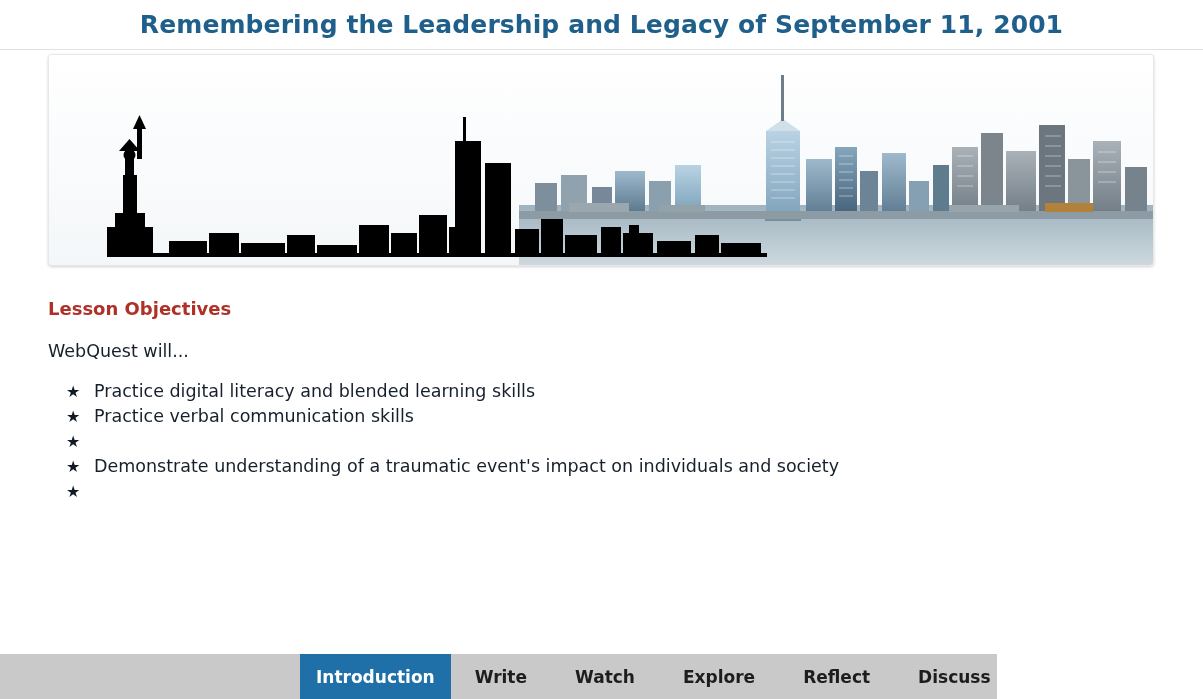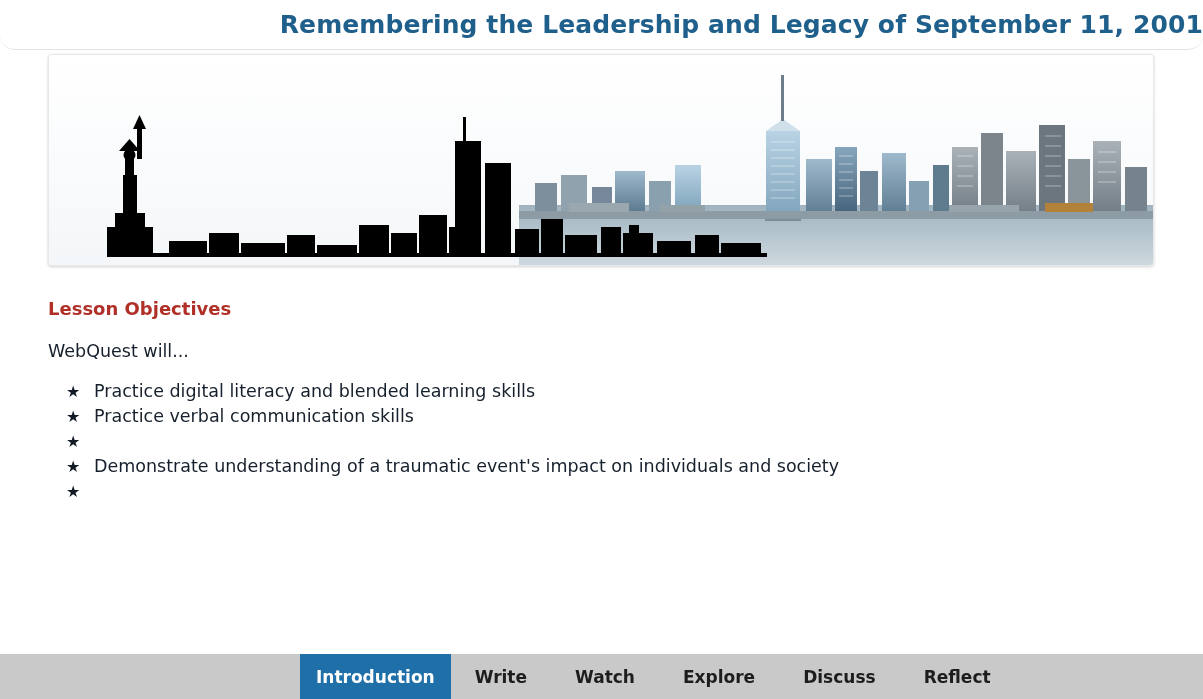--- a/index.html
+++ b/index.html
@@ -15,23 +15,22 @@
     overflow: hidden;
     position: relative;
   }
 
   
   .page-header {
     height: 49px;
     border-bottom: 1px solid #e2e2e2;
     display: flex;
     align-items: center;
-    justify-content: flex-end;
+    justify-content: center;
     background: #ffffff;
-    border-radius: 15px;
   }
   .page-title {
     font-size: 25px;
     font-weight: bold;
     color: #1f5f8b;
     letter-spacing: 0.1px;
     white-space: nowrap;
   }
 
   
@@ -94,21 +93,21 @@
     flex: 0 0 28px;
     font-size: 16px;
     color: #111a24;
   }
 
   
   .tabbar {
     position: absolute;
     left: 0;
     bottom: 0;
-    width: 1203px;
+    width: 997px;
     height: 45px;
     background: #c9c9c9;
     display: flex;
     align-items: stretch;
   }
   .tabbar-spacer {
     width: 300px;
     flex: 0 0 300px;
   }
   .tab {
@@ -300,15 +299,15 @@
     </li>
   </ul>
 </div>
 
 <div class="tabbar">
   <div class="tabbar-spacer"></div>
   <div class="tab active">Introduction</div>
   <div class="tab">Write</div>
   <div class="tab">Watch</div>
   <div class="tab">Explore</div>
+  <div class="tab">Reflect</div>
   <div class="tab">Discuss</div>
-  <div class="tab">Reflect</div>
 </div>
 
 </body></html>

